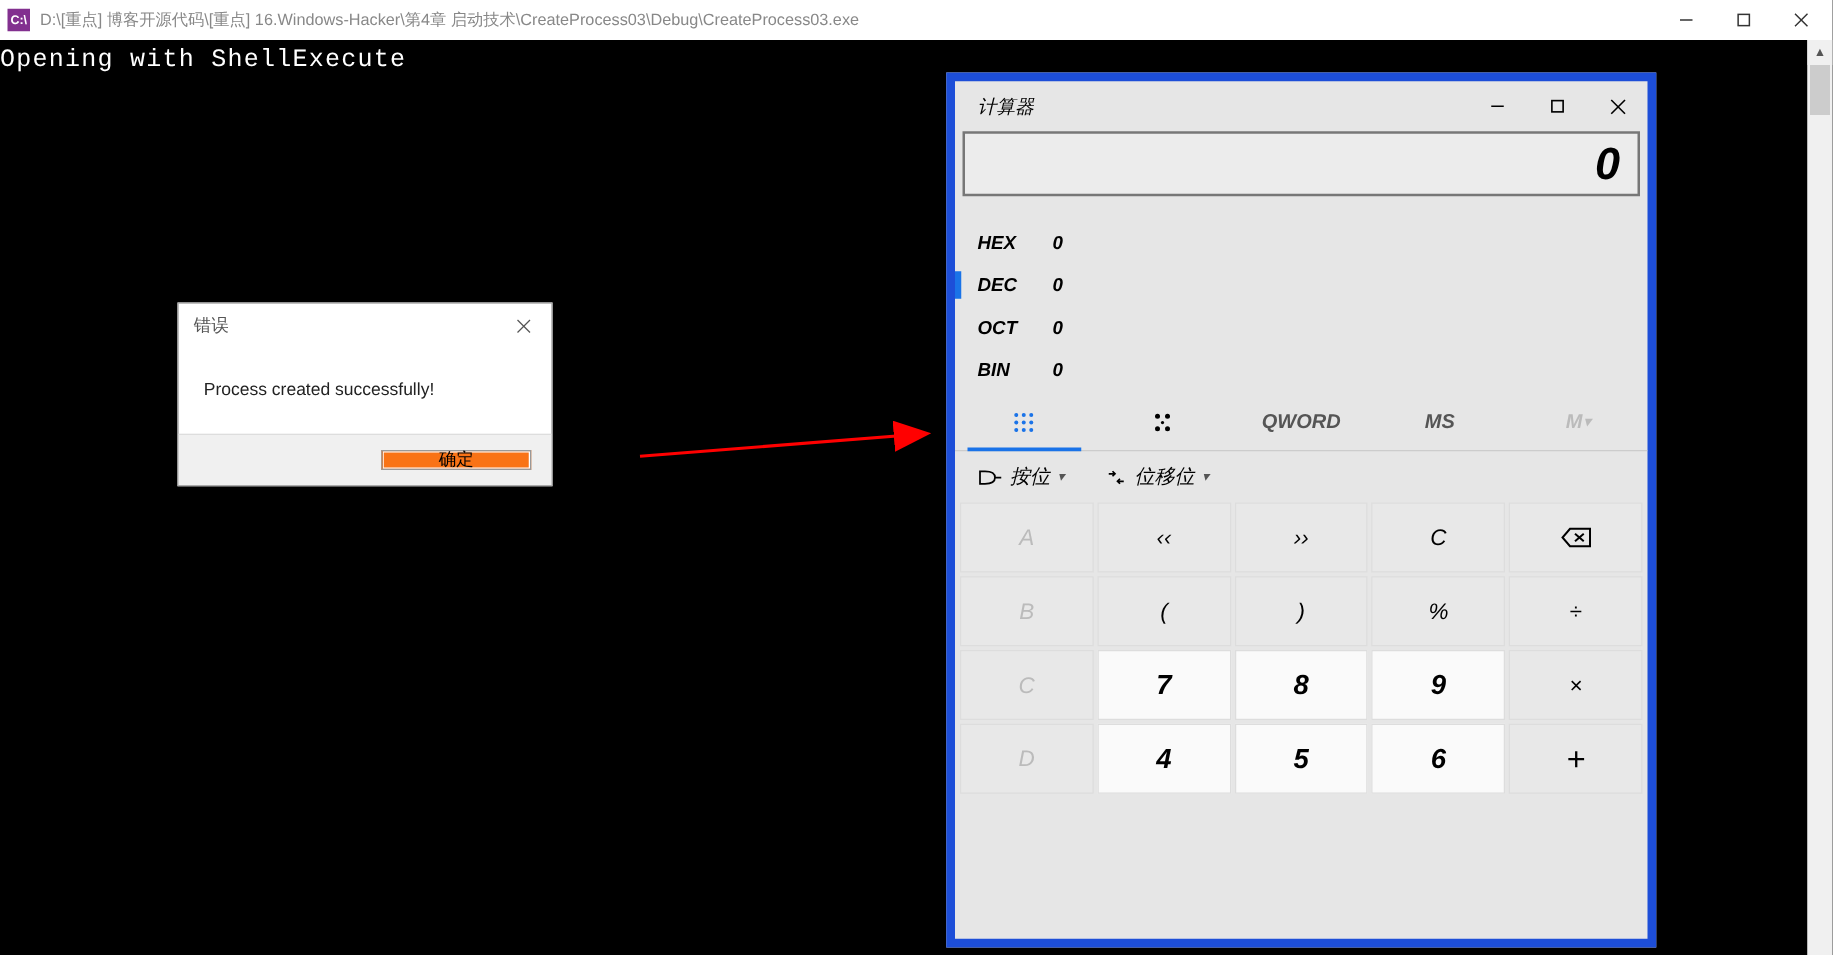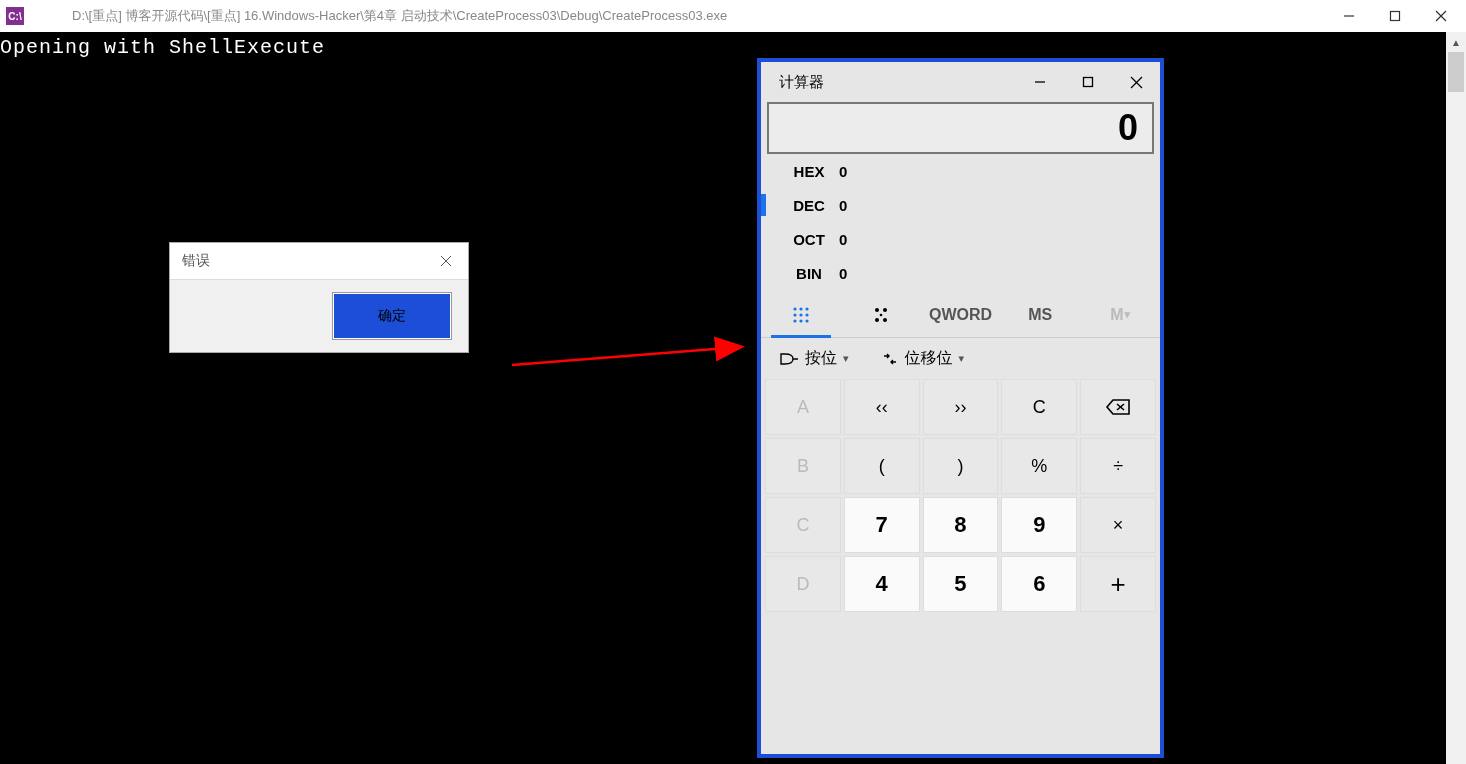--- a/index.html
+++ b/index.html
@@ -1,55 +1,55 @@
 <!DOCTYPE html>
 <html><head>
 <meta charset="utf-8">
 <style>
 * { margin: 0; padding: 0; box-sizing: border-box; font-family: "Segoe UI", "Microsoft YaHei", sans-serif; }
 body { width: 1466px; height: 764px; background: #fff; position: relative; overflow: hidden; }
 
 
 .outer-titlebar { height: 32px; background: #fff; display: flex; align-items: center; padding: 0 2px 0 6px; color: #888; font-size: 13px; }
 .outer-titlebar .icon { width: 18px; height: 18px; background: #82308f; color: #fff; font-size: 10px; display: flex; align-items: center; justify-content: center; margin-right: 8px; font-weight: bold; }
-.outer-titlebar .title { flex: 1; white-space: nowrap; overflow: hidden; margin-left: 40px; }
+.outer-titlebar .title { flex: 1; white-space: nowrap; overflow: hidden; }
 .outer-titlebar .controls { display: flex; }
 .outer-titlebar .ctrl { width: 46px; height: 30px; display: flex; align-items: center; justify-content: center; color: #333; }
 
 
 .console { position: absolute; top: 32px; left: 0; right: 20px; bottom: 0; background: #000; color: #fff; font-family: "Consolas", monospace; font-size: 20px; padding: 2px 0 0 0; }
 .console-text { font-family: Liberation Mono, monospace; letter-spacing: 1px; }
 
 
 .scrollbar { position: absolute; right: 0; top: 32px; bottom: 0; width: 20px; background: #f0f0f0; }
 .scroll-arrow { width: 20px; height: 20px; background: #f0f0f0; display: flex; align-items: center; justify-content: center; font-size: 10px; color: #555; }
 .scroll-thumb { position: absolute; top: 20px; left: 2px; right: 2px; height: 40px; background: #ccc; }
 
 
-.dialog { position: absolute; left: 169px; top: 242px; width: 300px; background: #fff; box-shadow: 2px 2px 10px rgba(0,0,0,0.3); border: 1px solid #aaa; }
+.dialog { position: absolute; left: 142px; top: 242px; width: 300px; background: #fff; box-shadow: 2px 2px 10px rgba(0,0,0,0.3); border: 1px solid #aaa; }
 .dialog-titlebar { height: 36px; display: flex; align-items: center; padding: 0 12px; color: #555; font-size: 14px; }
 .dialog-titlebar .dtitle { flex: 1; }
 .dialog-close { width: 20px; height: 20px; display: flex; align-items: center; justify-content: center; color: #555; font-size: 14px; }
 .dialog-body { padding: 24px 20px 28px 20px; font-size: 14px; color: #222; }
 .dialog-footer { background: #f0f0f0; padding: 12px 16px; display: flex; justify-content: flex-end; border-top: 1px solid #ddd; }
-.dialog-btn { min-width: 120px; height: 48px; background: #1d4ed8; border: 1px solid #999; box-shadow: inset 0 0 0 1px #fff; font-size: 14px; display:flex; align-items:center; justify-content:center;}
+.dialog-btn { min-width: 120px; height: 16px; background: #f97316; border: 1px solid #999; box-shadow: inset 0 0 0 1px #fff; font-size: 14px; display:flex; align-items:center; justify-content:center;}
 
 
 .arrow { position: absolute; left: 510px; top: 335px; width: 245px; height: 40px; pointer-events: none; }
 
 
-.calc { position: absolute; left: 757px; top: 58px; width: 407px; height: 700px; background: #e6e6e6; border: 4px solid #1d4ed8; box-shadow: 0 4px 20px rgba(0,0,0,0.3); overflow: hidden; }
+.calc { position: absolute; left: 757px; top: 58px; width: 568px; height: 700px; background: #e6e6e6; border: 7px solid #1d4ed8; box-shadow: 0 4px 20px rgba(0,0,0,0.3); overflow: hidden; font-style: italic; }
 .calc-titlebar { height: 40px; display: flex; align-items: center; padding-left: 18px; }
 .calc-titlebar .ctitle { flex: 1; font-size: 15px; color: #000; }
 .calc-titlebar .cctrl { width: 48px; height: 40px; display: flex; align-items: center; justify-content: center; font-size: 14px; color: #000; }
 .calc-head { display: flex; align-items: center; padding: 8px 18px 18px 18px; }
 .calc-hamburger { font-size: 22px; margin-right: 22px; color: #000; }
 .calc-mode { font-size: 24px; font-weight: 700; color: #000; }
 .calc-display { margin: 0 6px; height: 52px; border: 2px solid #777; background: #ececec; display: flex; align-items: center; justify-content: flex-end; padding: 0 14px; font-size: 36px; font-weight: 600; color: #000; }
-.calc-bases { padding: 0 18px 2px 14px; text-align: center; }
+.calc-bases { padding: 20px 18px 2px 14px; }
 .base-row { display: flex; align-items: center; height: 34px; font-size: 15px; font-weight: 700; color: #000; padding-left: 4px; position: relative; }
 .base-row.active::before { content: ""; position: absolute; left: -14px; top: 6px; bottom: 6px; width: 5px; background: #1a73e8; }
 .base-row .bname { width: 60px; }
 .calc-tabs { display: flex; height: 46px; border-bottom: 1px solid #ccc; }
 .calc-tab { flex: 1; display: flex; align-items: center; justify-content: center; font-size: 16px; font-weight: 600; color: #555; position: relative; }
 .calc-tab.active { color: #1a73e8; }
 .calc-tab.active::after { content: ""; position: absolute; bottom: -1px; left: 10px; right: 10px; height: 3px; background: #1a73e8; }
 .calc-tab.disabled { color: #bbb; }
 .calc-shiftbar { display: flex; gap: 32px; padding: 10px 18px; font-size: 16px; color: #000; }
 .shift-item { display: flex; align-items: center; gap: 6px; }
@@ -100,20 +100,21 @@
 <div class="dialog">
   <div class="dialog-titlebar">
     <div class="dtitle">错误</div>
     <div class="dialog-close">
       <svg width="14" height="14">
           <line x1="2" y1="2" x2="12" y2="12" stroke="#555" stroke-width="1"></line>
           <line x1="12" y1="2" x2="2" y2="12" stroke="#555" stroke-width="1"></line>
         </svg>
     </div>
   </div>
+  <div class="dialog-body">Process created successfully!</div>
   <div class="dialog-footer">
     <div class="dialog-btn">确定</div>
   </div>
 </div>
 
 <svg class="arrow" viewBox="0 0 245 40">
   <defs>
     <marker id="ah" markerWidth="12" markerHeight="12" refX="10" refY="5" orient="auto">
       <path d="M0,0 L12,5 L0,10 z" fill="#ff0000"></path>
     </marker>

